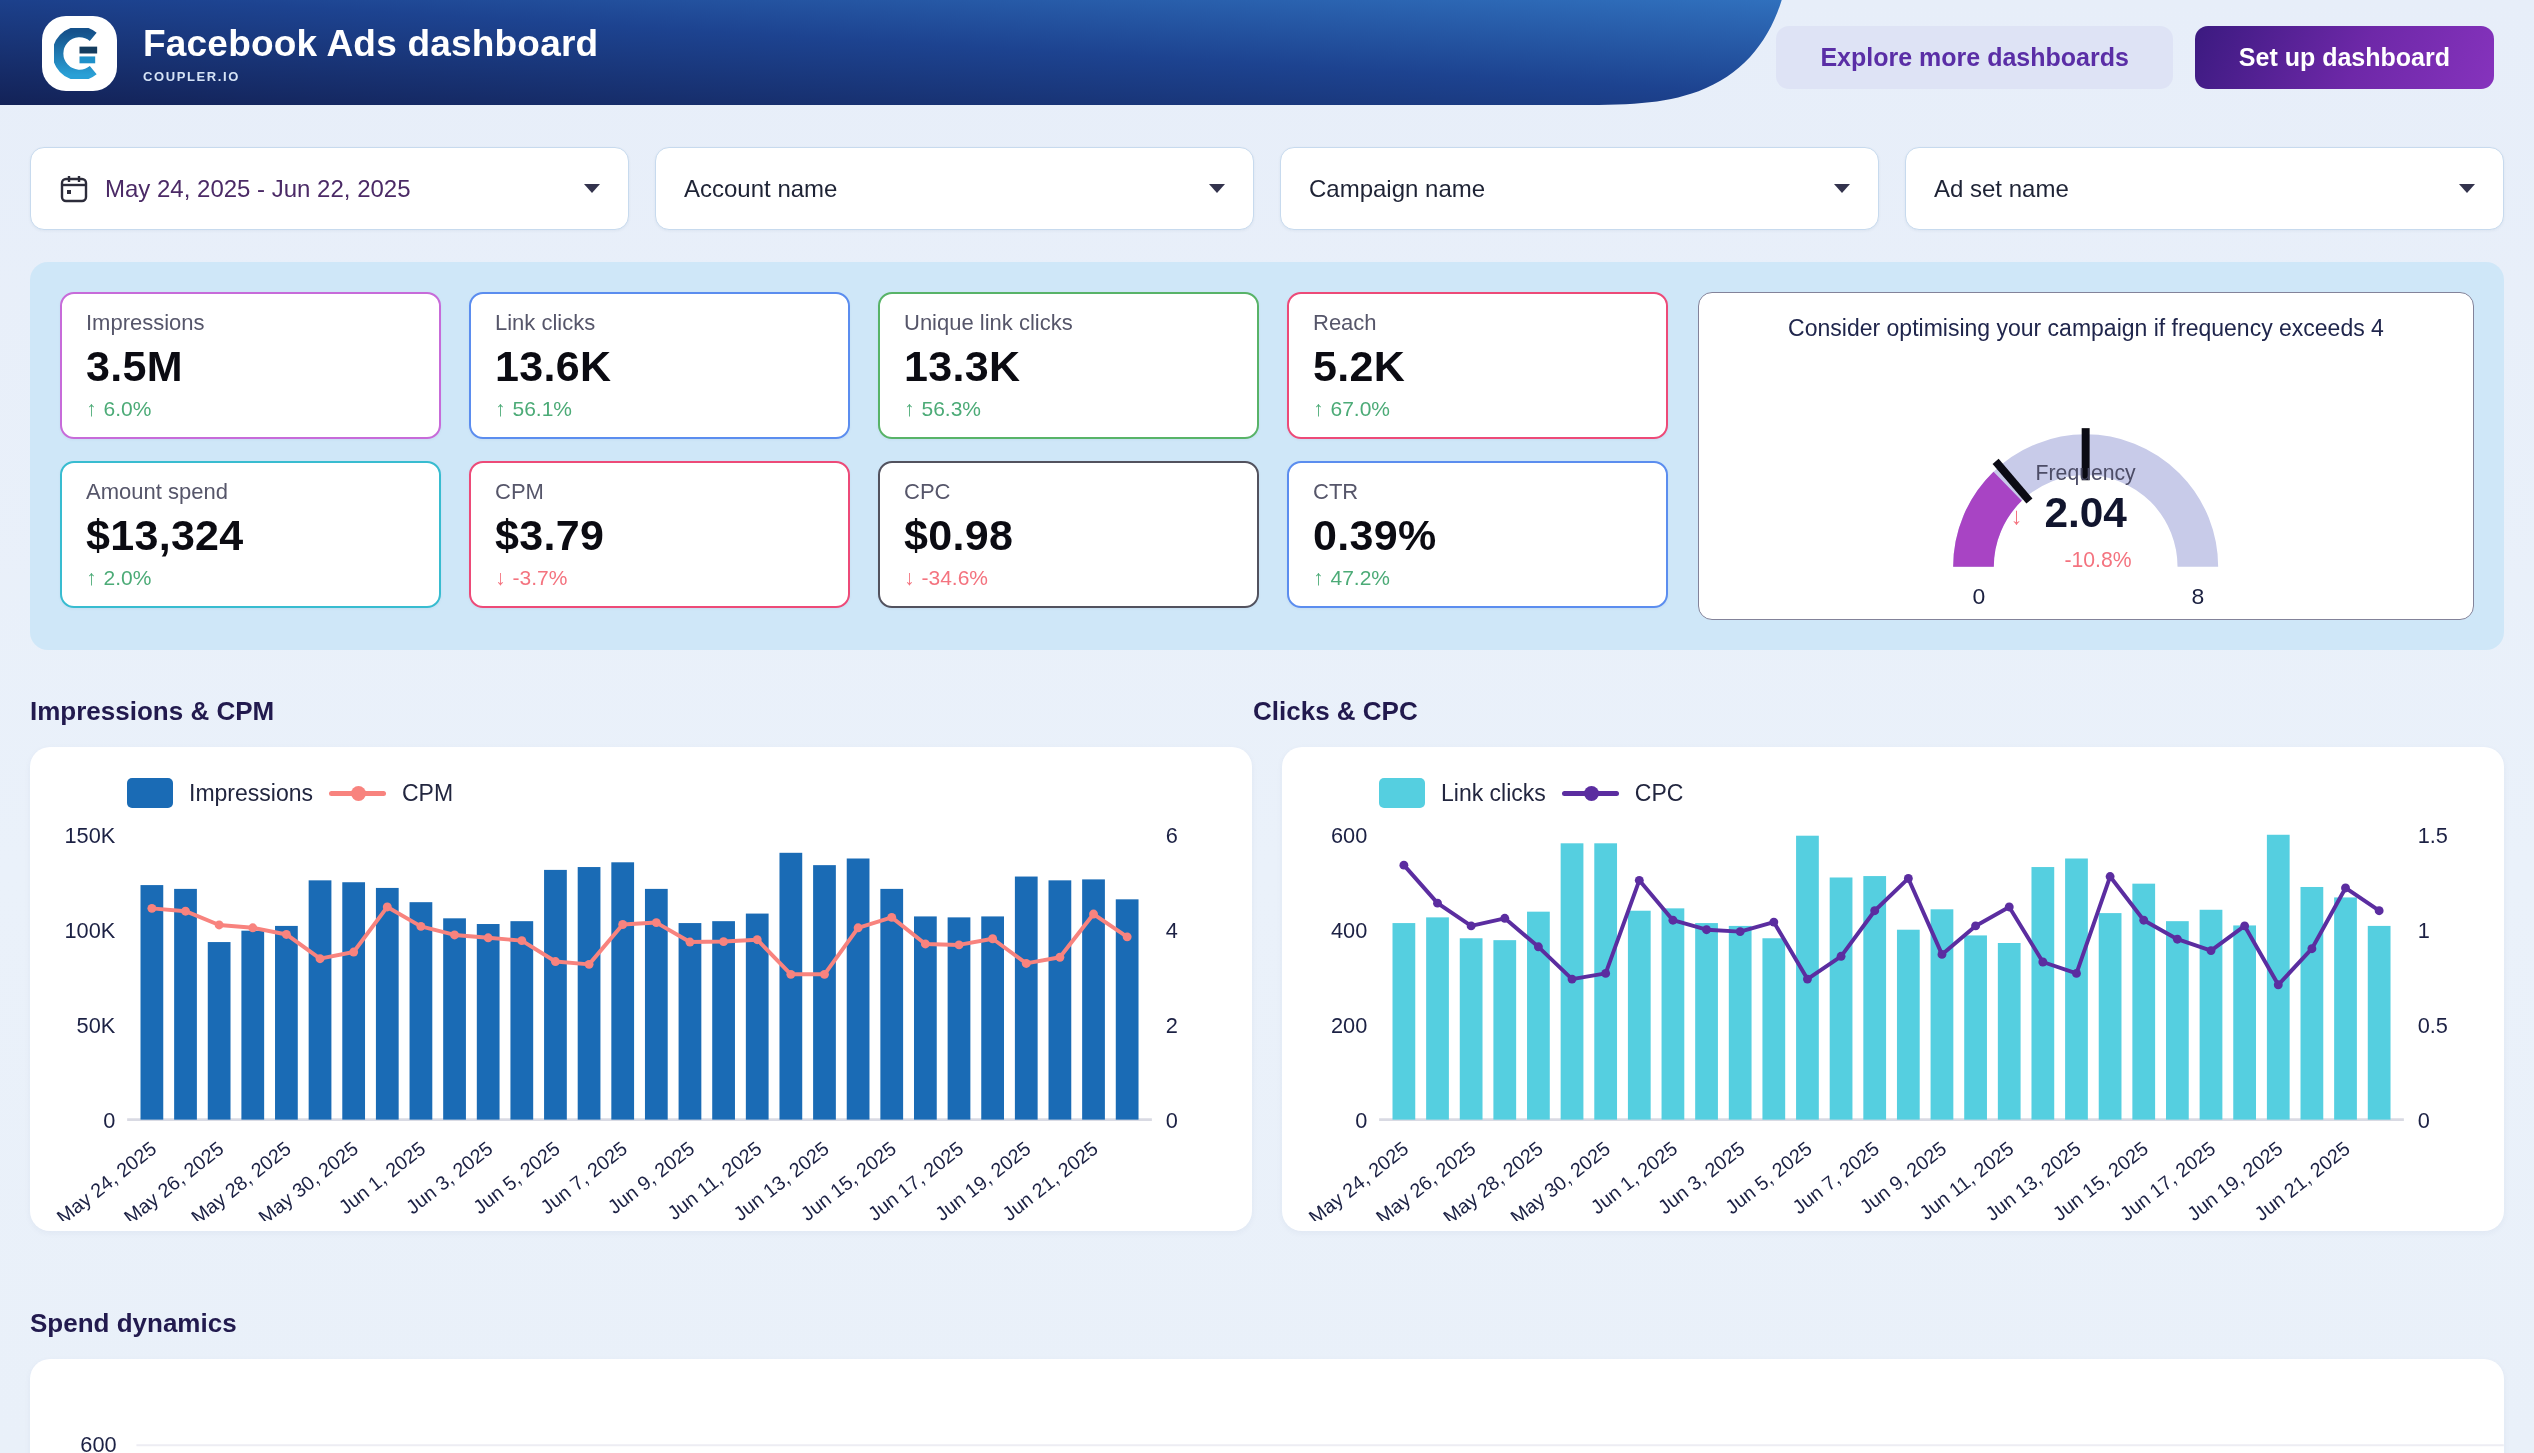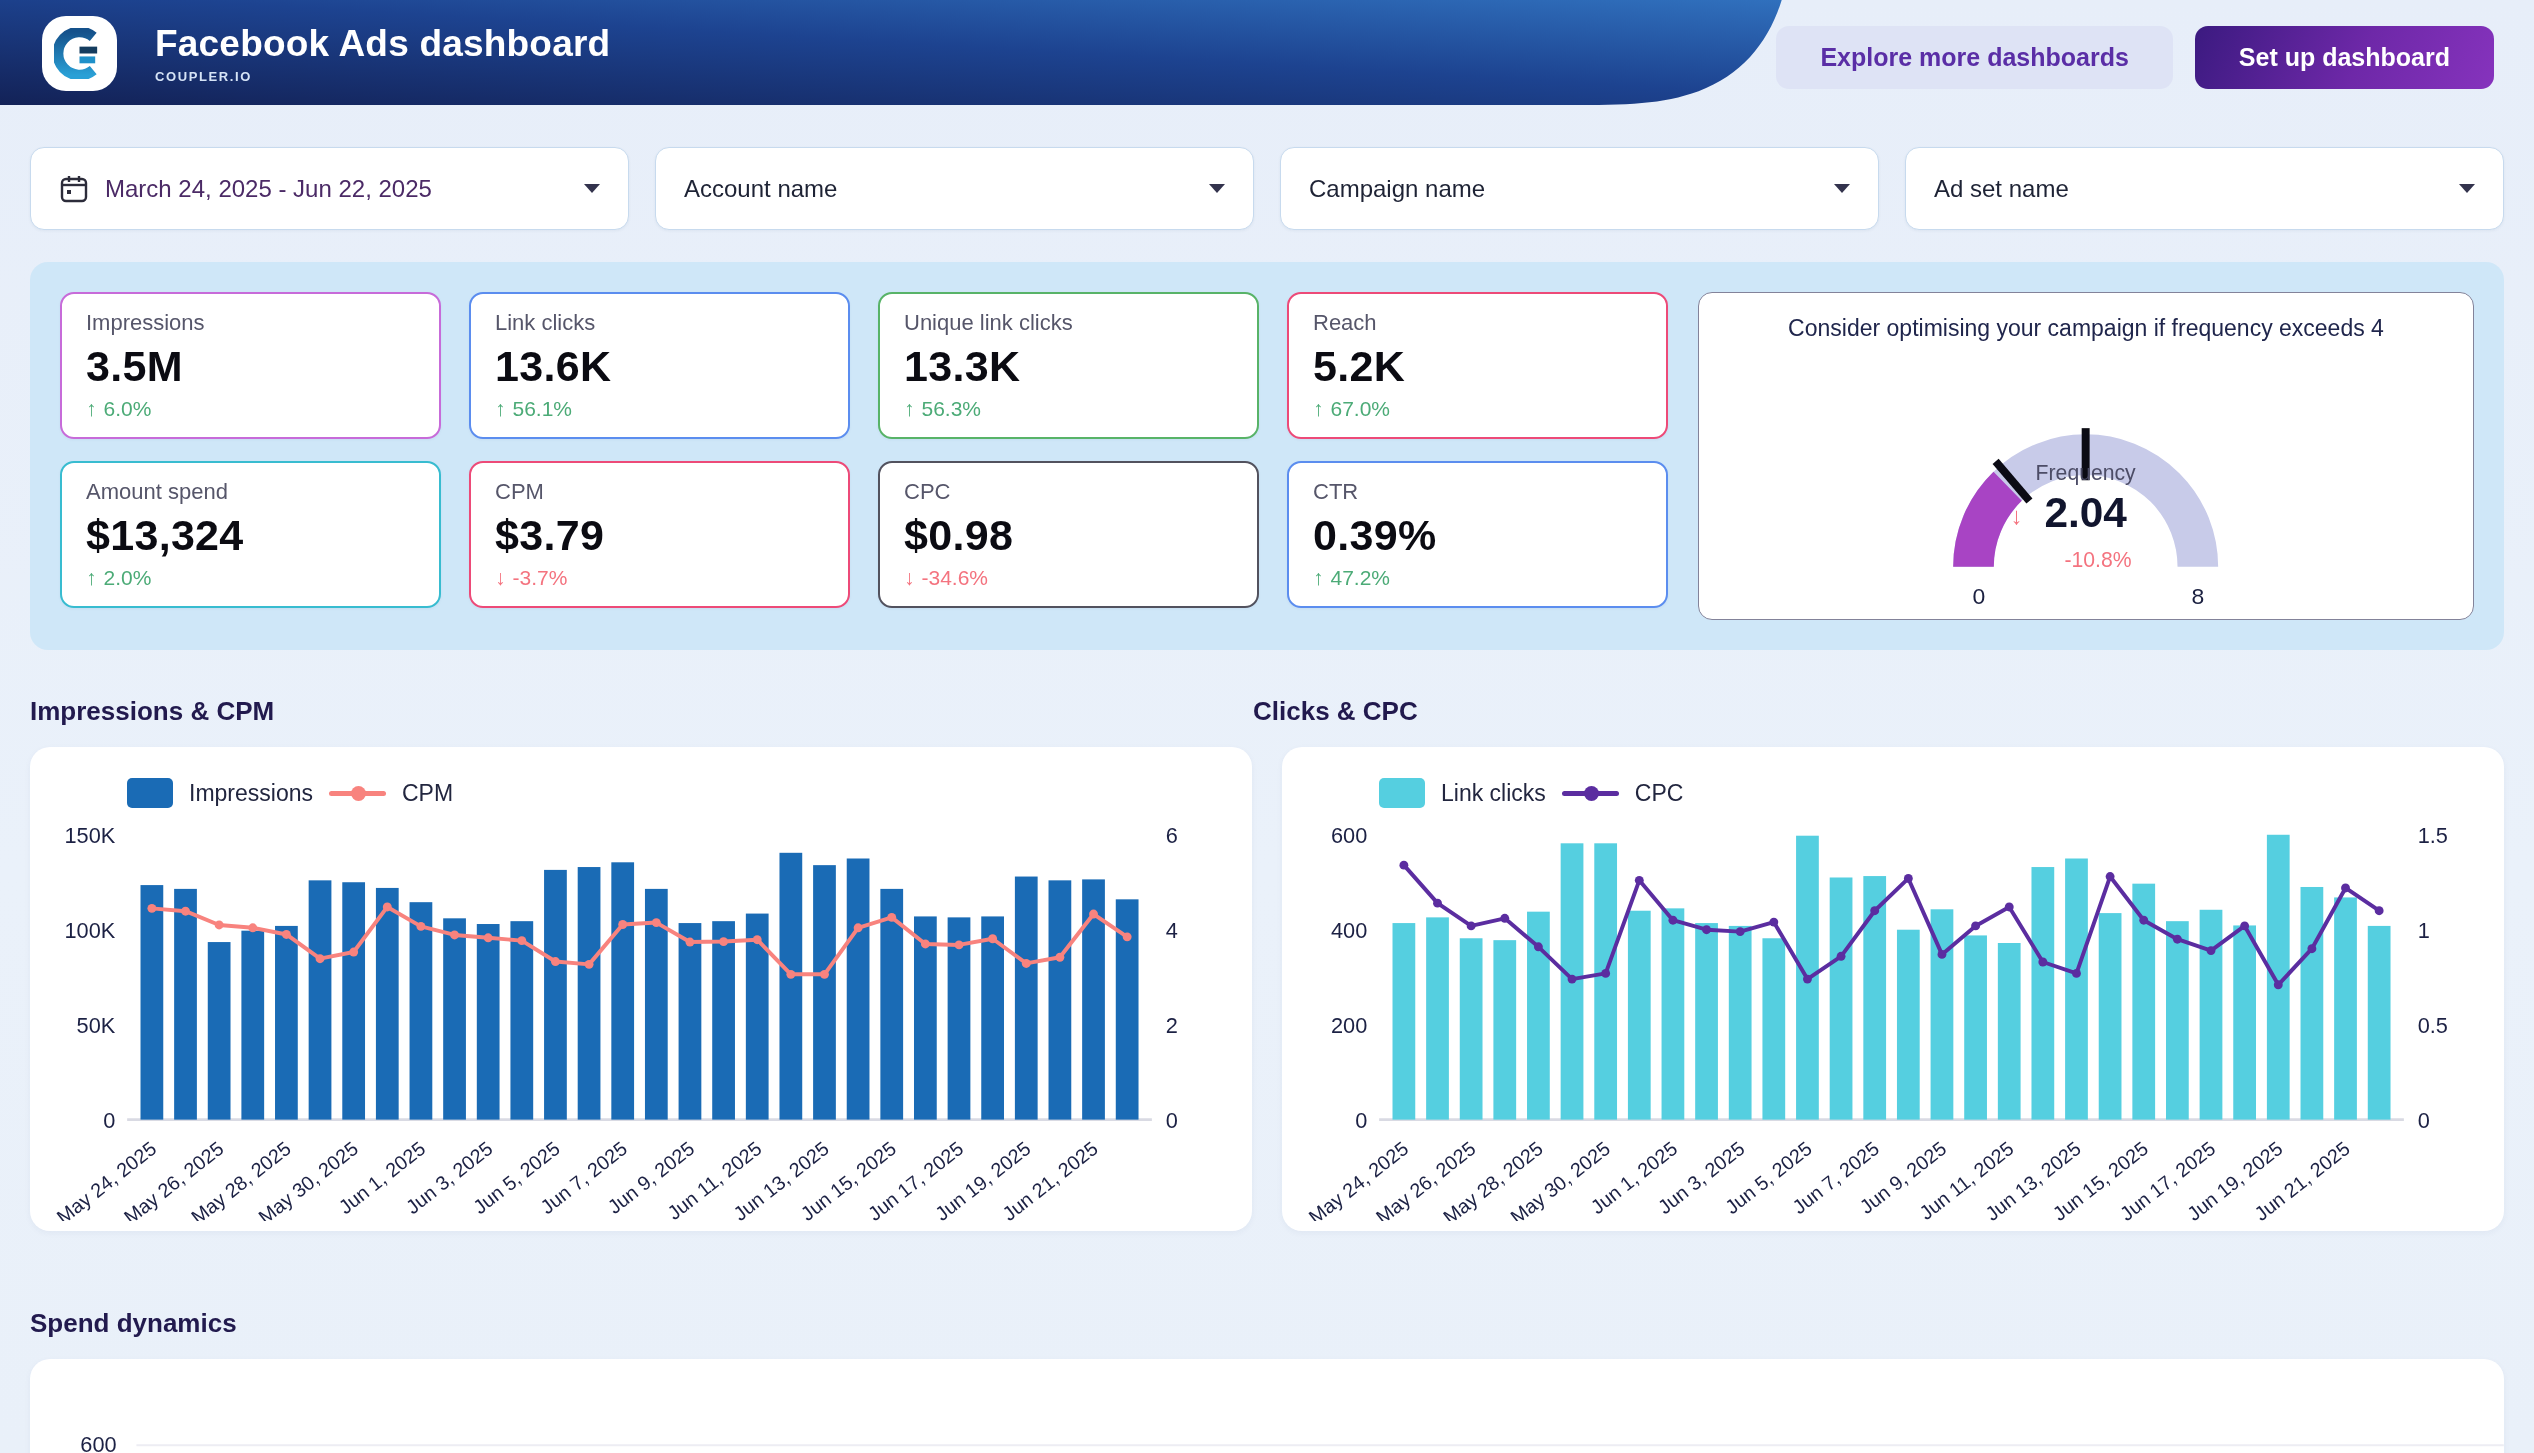--- a/index.html
+++ b/index.html
@@ -5,21 +5,21 @@
   * { box-sizing: border-box; margin: 0; padding: 0; }
   html,body { width:2534px; height:1453px; overflow:hidden; }
   body {
     font-family: "Liberation Sans", sans-serif;
     background: linear-gradient(180deg,#e7eef9 0%,#eaf1fa 60%,#e9f0f9 100%);
     color:#1c2144;
   }
   
   .header { position:relative; height:117px; }
   .header-shape { position:absolute; top:0; left:0; }
-  .brand { position:absolute; top:16px; left:42px; display:flex; align-items:center; gap:38px; }
+  .brand { position:absolute; top:16px; left:42px; display:flex; align-items:center; gap:26px; }
   .logo-box { width:75px; height:75px; background:#ffffff; border-radius:24px;
     display:flex; align-items:center; justify-content:center; }
   .brand-text .title { color:#ffffff; font-size:37px; font-weight:bold; letter-spacing:0.2px; }
   .brand-text .subtitle { color:#d5e3f6; font-size:13px; font-weight:bold; letter-spacing:1.6px; margin-top:4px; }
   .header-actions { position:absolute; top:26px; right:40px; display:flex; gap:22px; }
   .btn { height:63px; border:none; border-radius:13px; font-size:25px; font-weight:bold;
     font-family:Liberation Sans, sans-serif; cursor:pointer; padding:0 44px; }
   .btn-secondary { background:#dee3f5; color:#5a2ea6; }
   .btn-primary { background:linear-gradient(115deg,#3b1a80 0%,#6e28a8 55%,#8633bd 100%); color:#ffffff; }
   
@@ -103,21 +103,21 @@
   <div class="filter">
     <span class="cal-icon">
       <svg width="30" height="30" viewBox="0 0 30 30" fill="none" stroke="#2c2c3a" stroke-width="2.4">
         <rect x="3" y="5" width="24" height="22" rx="4"></rect>
         <line x1="3" y1="11" x2="27" y2="11"></line>
         <line x1="10" y1="2" x2="10" y2="8"></line>
         <line x1="20" y1="2" x2="20" y2="8"></line>
         <rect x="8" y="16" width="4" height="4" fill="#2c2c3a" stroke="none"></rect>
       </svg>
     </span>
-    <span class="flabel date-text">March 24, 2025 - Jun 22, 2025</span>
+    <span class="flabel date-text">May 24, 2025 - Jun 22, 2025</span>
     <span class="caret"></span>
   </div>
   <div class="filter">
     <span class="flabel">Account name</span>
     <span class="caret"></span>
   </div>
   <div class="filter">
     <span class="flabel">Campaign name</span>
     <span class="caret"></span>
   </div>

